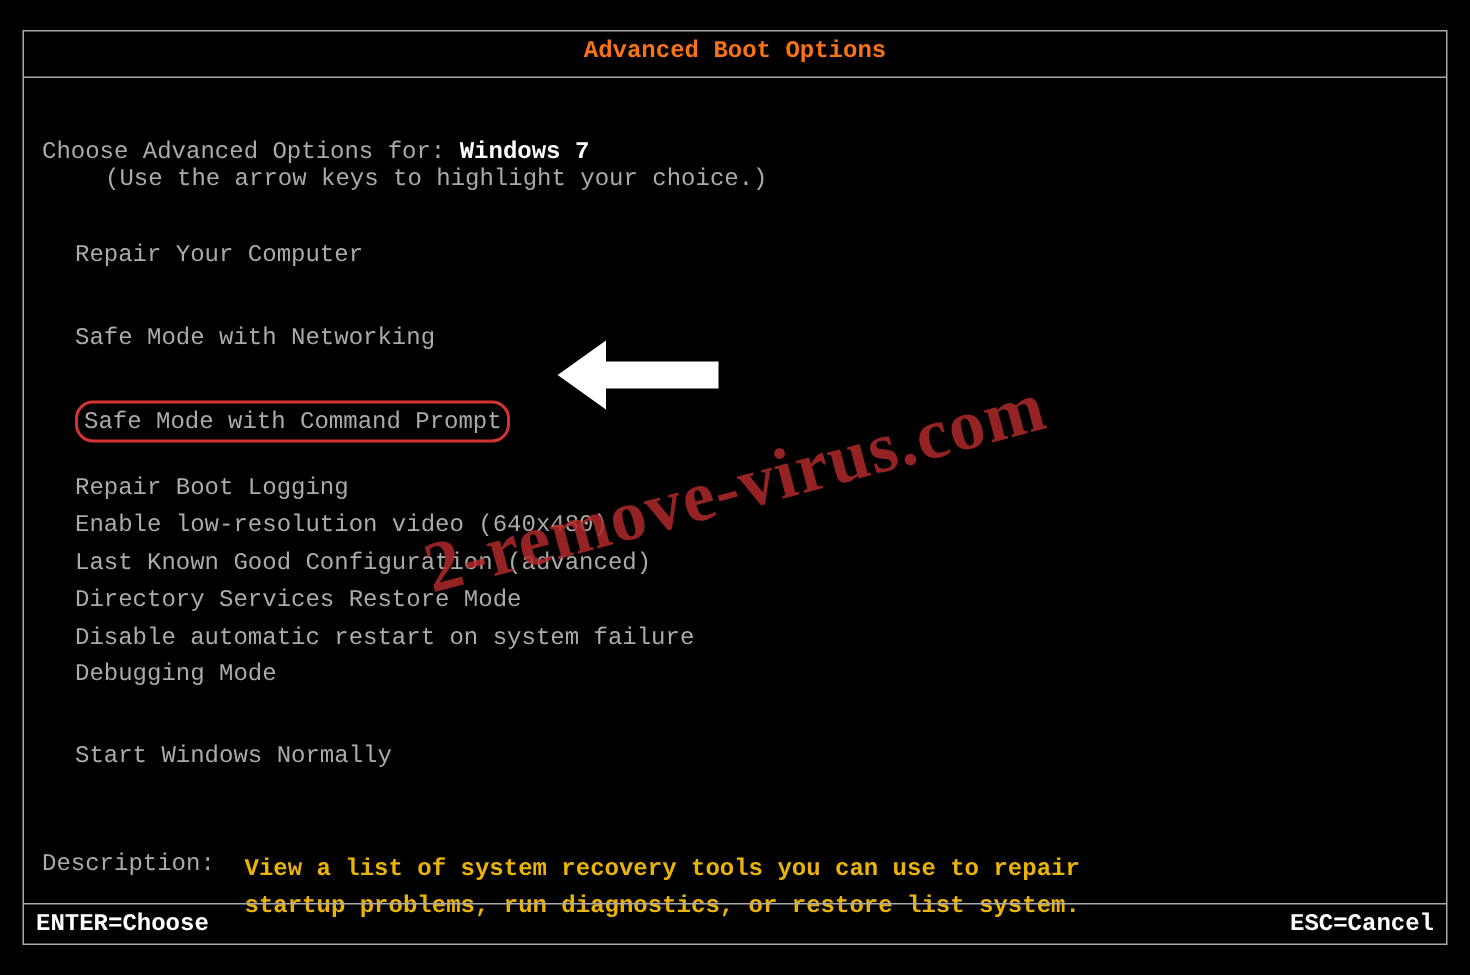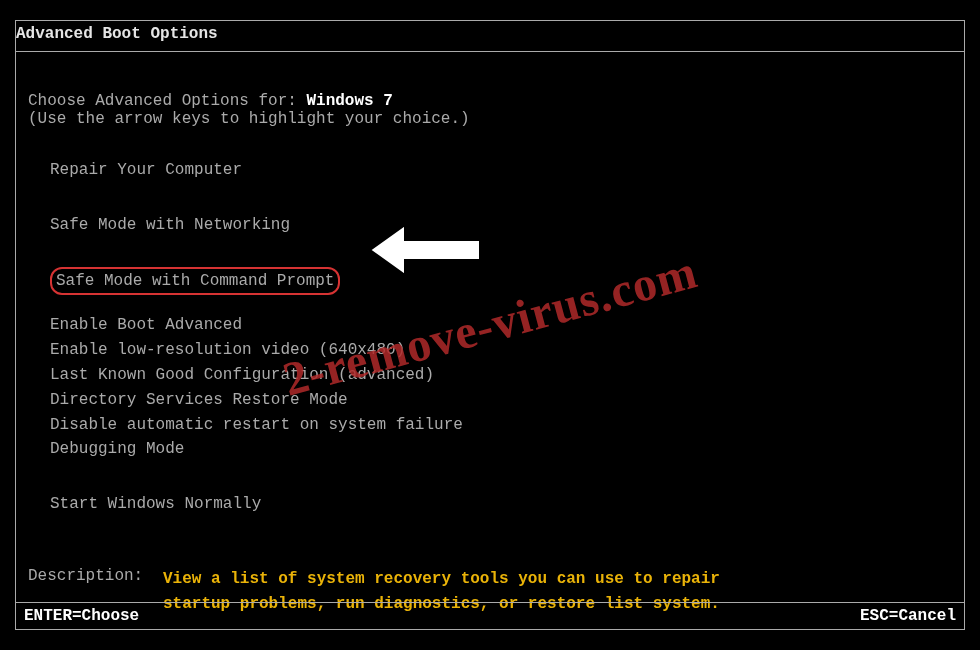--- a/index.html
+++ b/index.html
@@ -19,37 +19,39 @@
     }
     .screen {
       position: absolute;
       top: 20px;
       left: 15px;
       right: 15px;
       bottom: 20px;
       border: 1px solid #aaa;
     }
     .title-bar {
+      text-align: center;
       padding: 4px 0 8px 0;
-      color: #e5e5e5;
+      color: #f97316;
       border-bottom: 1px solid #aaa;
       font-weight: bold;
     }
     .content {
       padding: 0 12px;
     }
     .choose-line {
       margin-top: 40px;
     }
     .os-name {
       color: #fff;
       font-weight: bold;
     }
     .hint-line {
       margin-bottom: 30px;
+      margin-left: 42px;
     }
     .section {
       margin-left: 22px;
       margin-bottom: 30px;
     }
     .section-tight {
       margin-left: 22px;
       margin-bottom: 18px;
     }
     .option {
@@ -135,21 +137,21 @@
     </div>
 
     <div class="section-tight">
       <div class="option">Safe Mode with Networking</div>
       <div class="highlighted-wrap">
         <div class="highlighted option">Safe Mode with Command Prompt</div>
       </div>
     </div>
 
     <div class="section">
-      <div class="option">Enable Boot Advanced</div>
+      <div class="option">Repair Boot Logging</div>
       <div class="option">Enable low-resolution video (640x480)</div>
       <div class="option">Last Known Good Configuration (advanced)</div>
       <div class="option">Directory Services Restore Mode</div>
       <div class="option">Disable automatic restart on system failure</div>
       <div class="option">Debugging Mode</div>
     </div>
 
     <div class="section">
       <div class="option">Start Windows Normally</div>
     </div>

